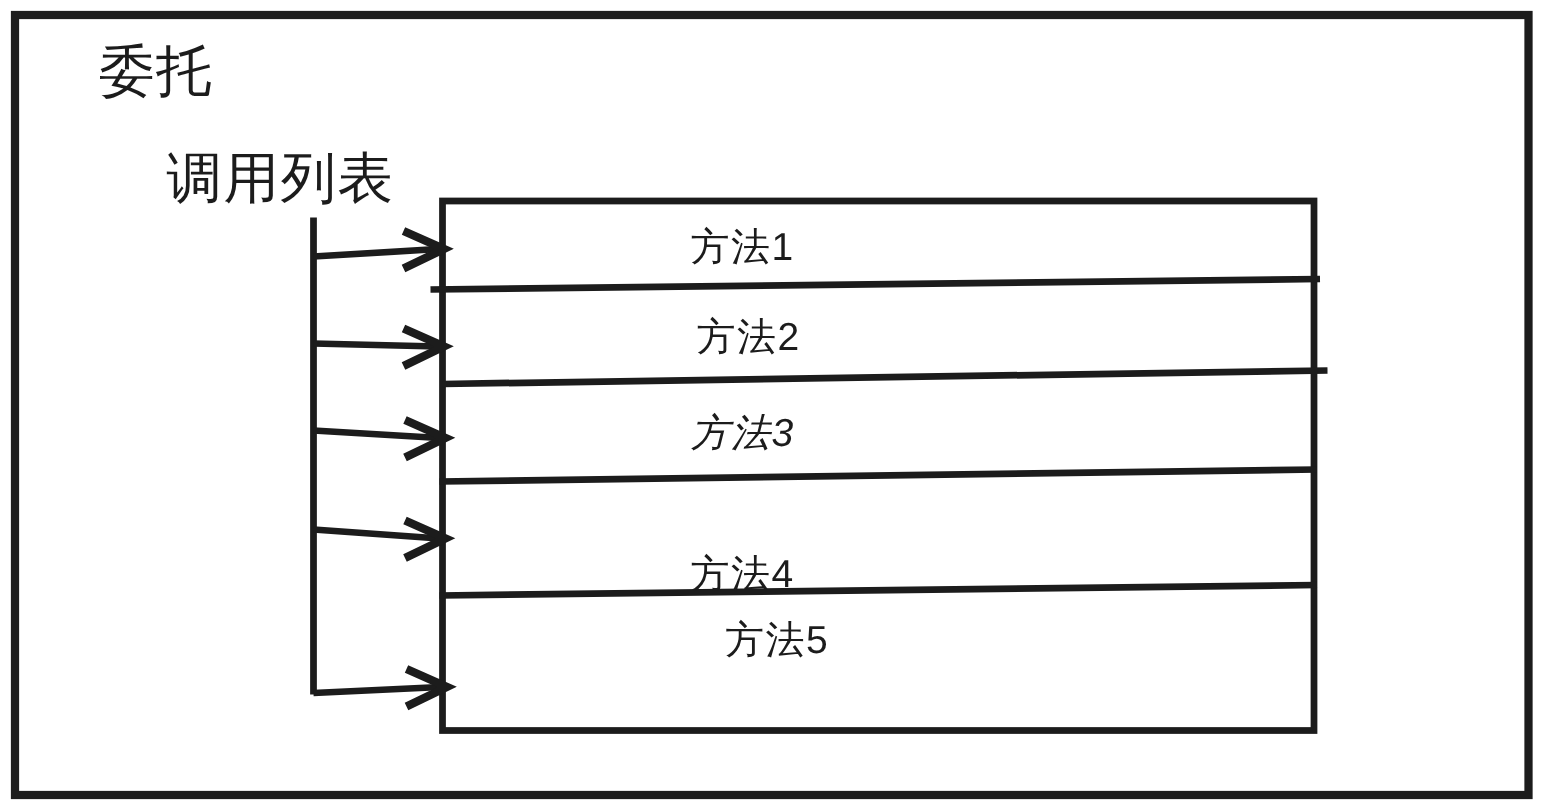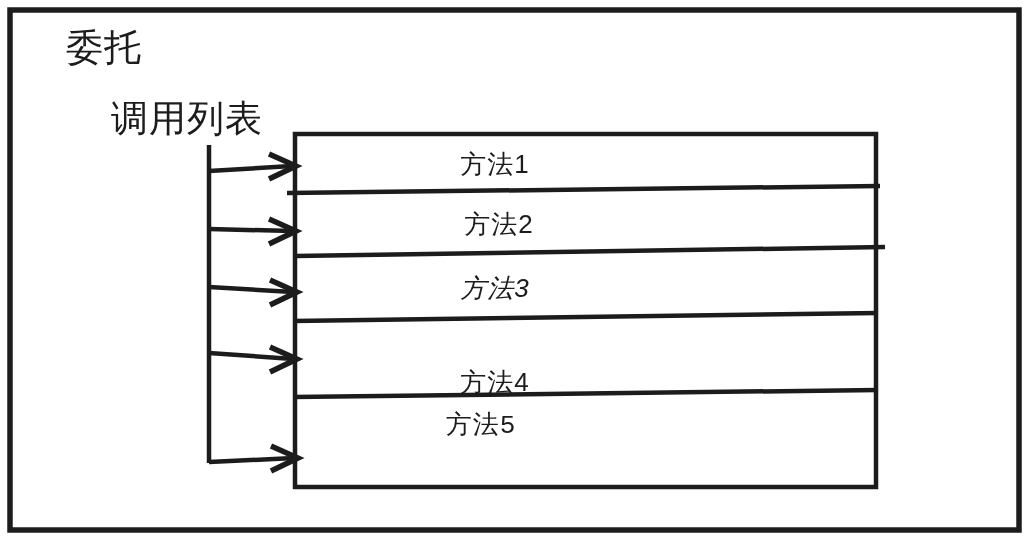--- a/index.html
+++ b/index.html
@@ -82,15 +82,15 @@
   </svg>
 
   <div class="label" style="left:66px; top:28px;">委托</div>
 
   <div class="label" style="left:111px; top:99px;">调用列表</div>
 
   <div class="method-label" style="left:495px; top:164px;">方法1</div>
   <div class="method-label" style="left:499px; top:224px;">方法2</div>
   <div class="method-label" style="left:495px; top:288px;font-style:italic;">方法3</div>
   <div class="method-label" style="left:495px; top:354px;margin-top:28px;">方法4</div>
-  <div class="method-label" style="left:481px; top:426px;font-family:Liberation Mono, monospace;">方法5</div>
+  <div class="method-label" style="left:518px; top:426px;">方法5</div>
 
 </div>
 
 </body></html>

